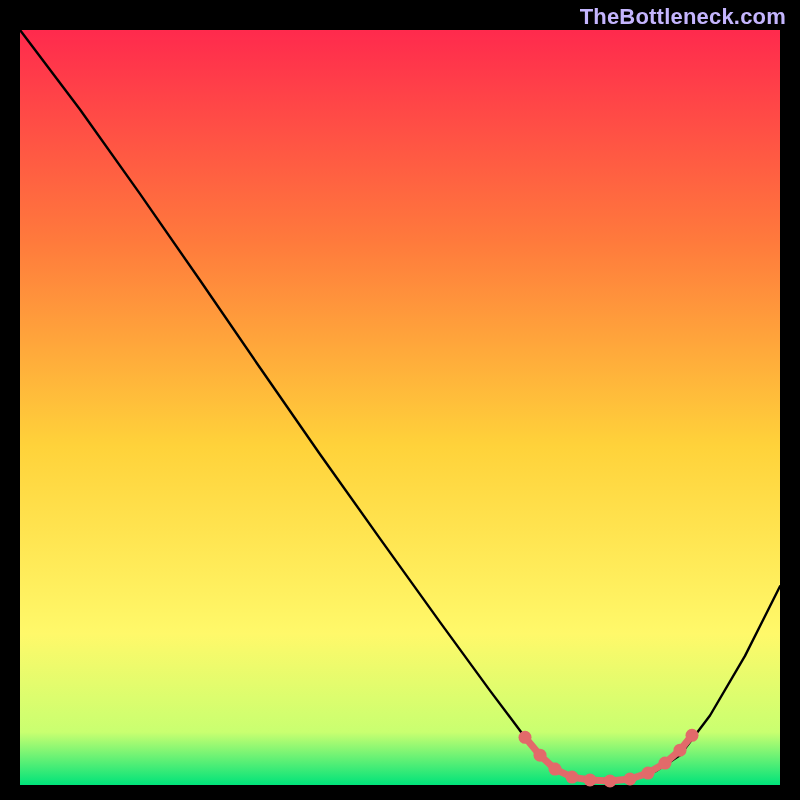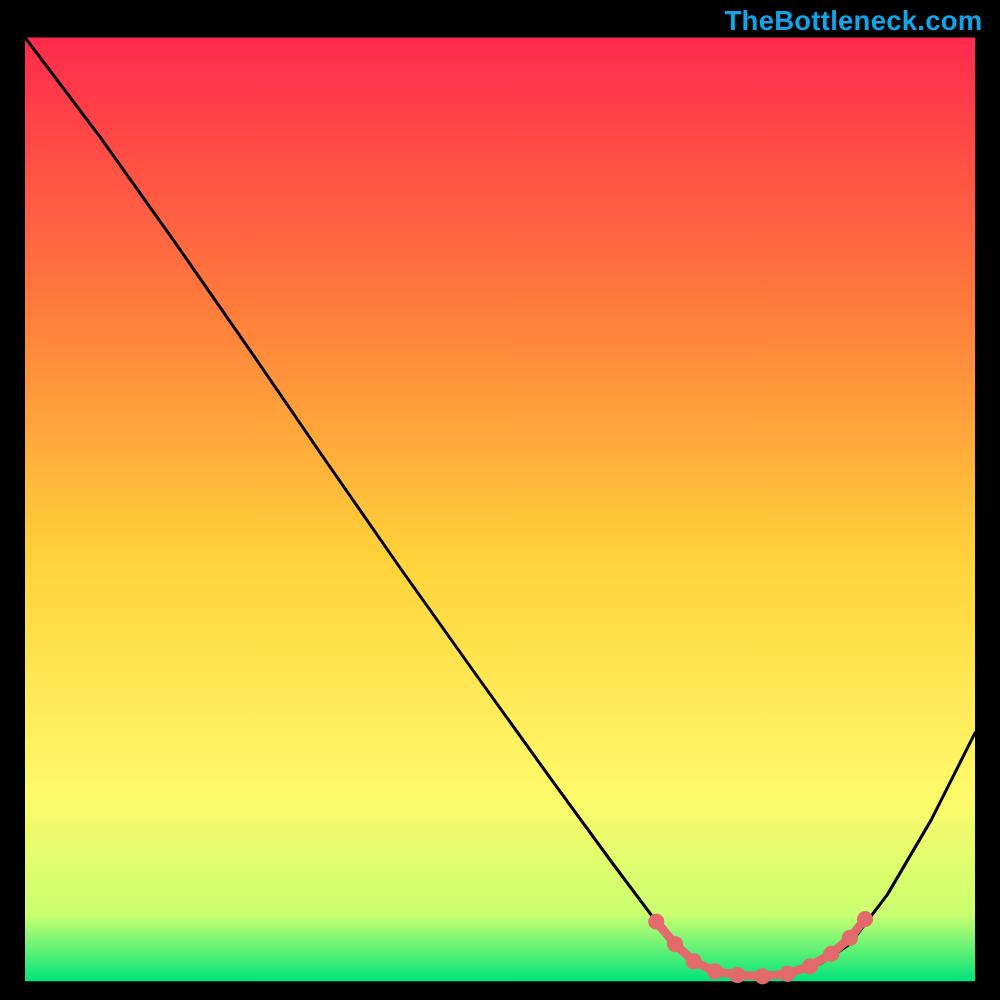--- a/index.html
+++ b/index.html
@@ -13,21 +13,21 @@
   }
   .stage {
     position: relative;
     width: 800px;
     height: 800px;
   }
   .watermark {
     position: absolute;
     top: 4px;
     right: 14px;
-    color: #0ea5e9;
+    color: #c4b5fd;
     font-size: 22px;
     font-weight: 600;
     letter-spacing: 0.2px;
     user-select: none;
   }
   svg { display: block; }
 </style>
 </head>
 <body>
 

